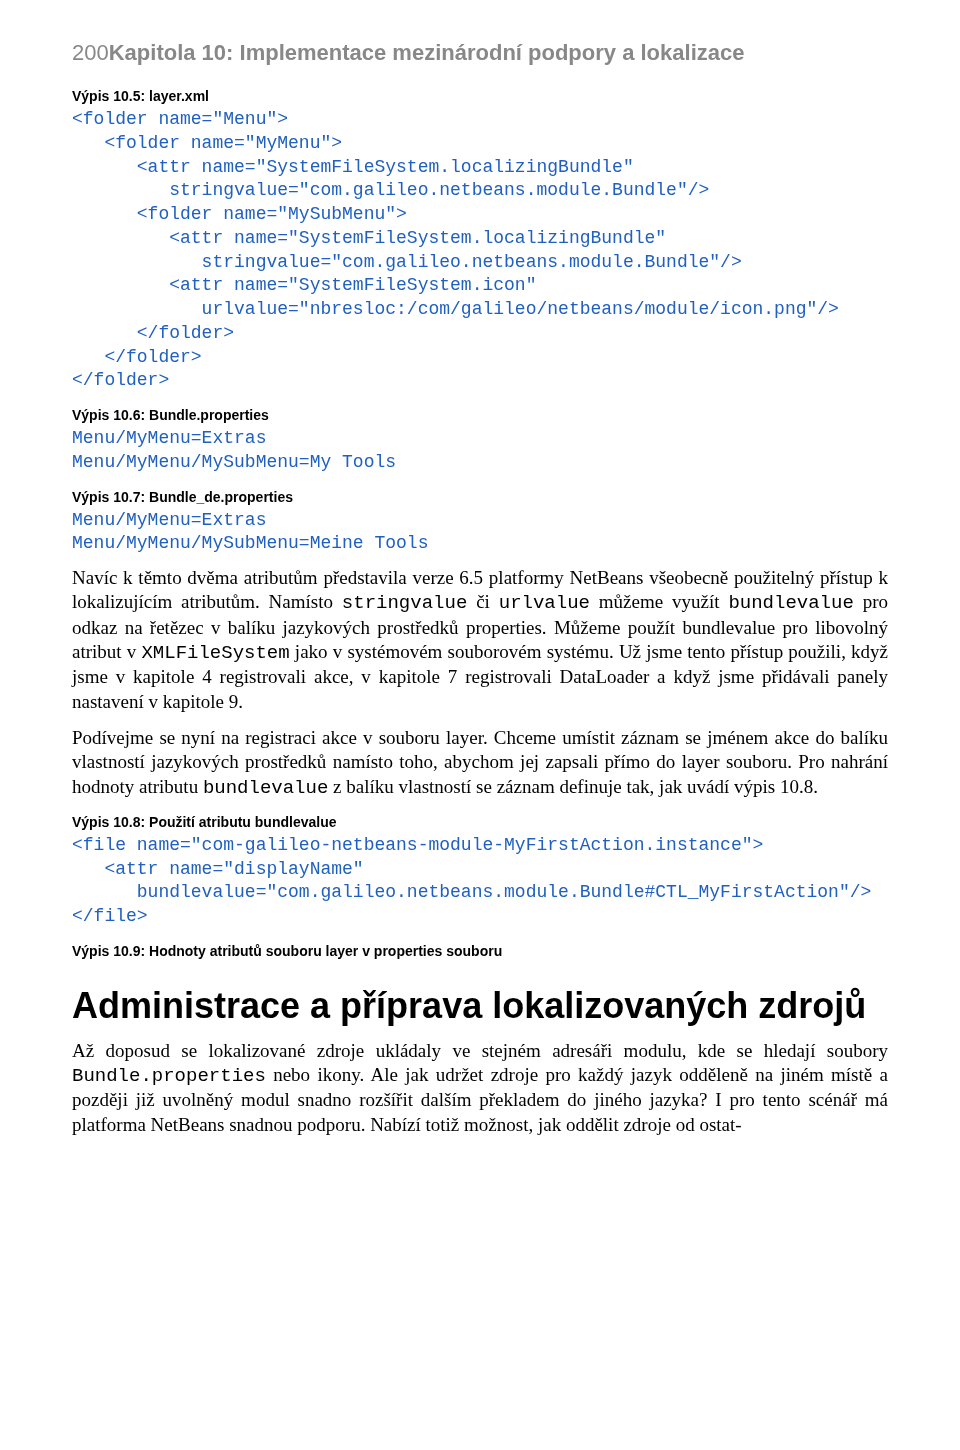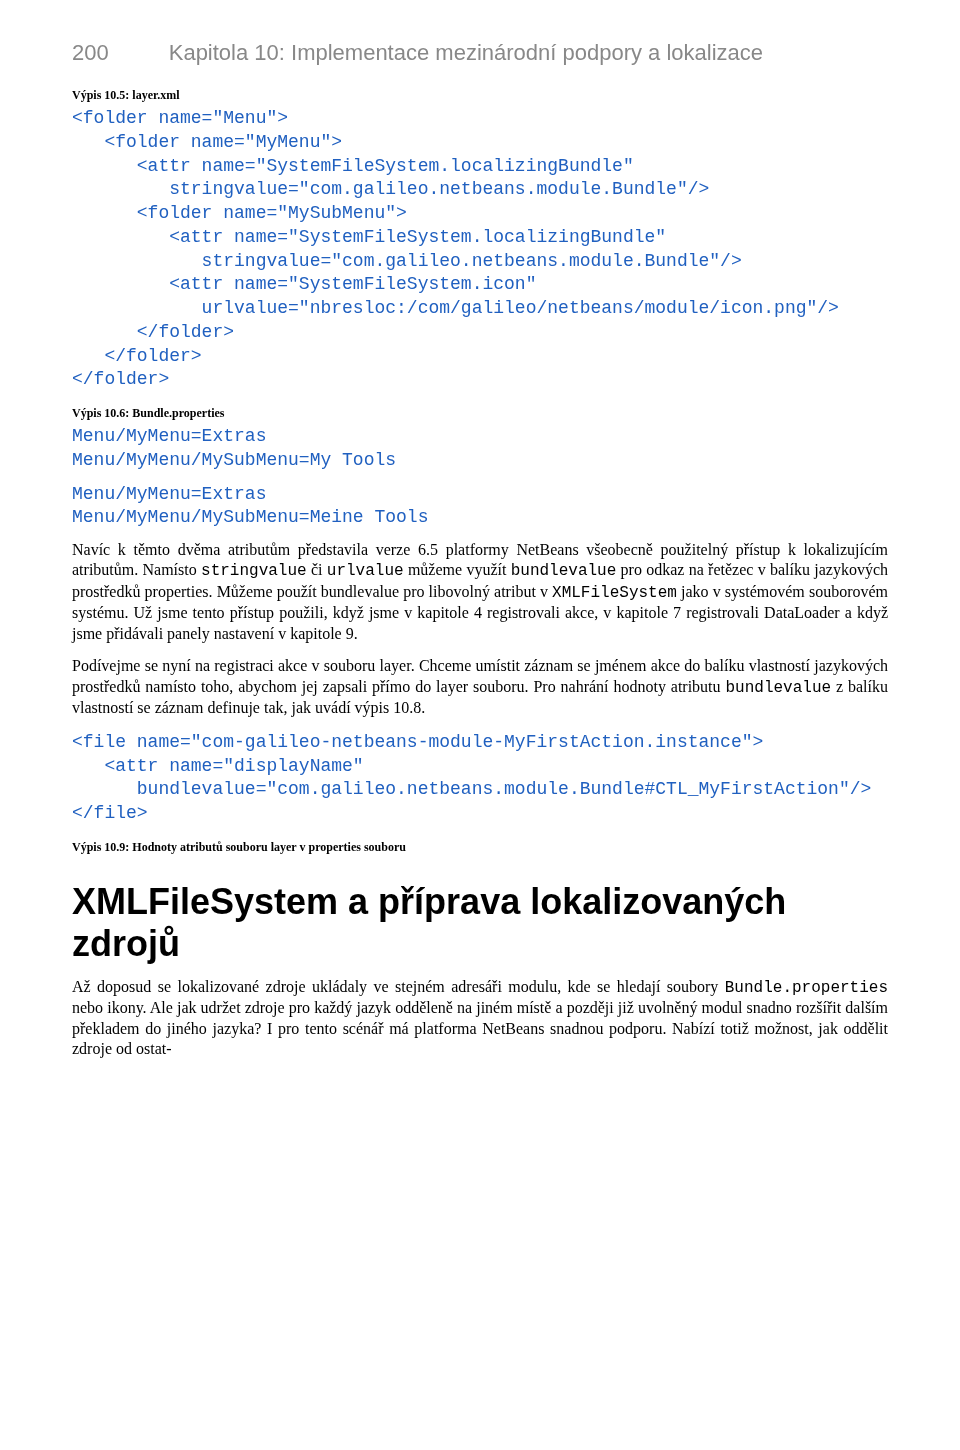--- a/index.html
+++ b/index.html
@@ -18,38 +18,38 @@
   }
   .header-line {
     display: flex;
     align-items: baseline;
     font-family: -apple-system, "Segoe UI", "Helvetica Neue", Arial, sans-serif;
     color: #888;
     font-size: 22px;
     margin-bottom: 22px;
     font-weight: 300;
   }
-  .header-title { flex: 1; text-align: left; margin-left: 60px;}
+  .header-title { flex: 1; text-align: left;  font-weight: bold;}
   .listing-label {
-    font-family: Liberation Serif, serif;
-    font-size: 12px;
+    font-family: Liberation Sans, sans-serif;
+    font-size: 14px;
     font-weight: 700;
     margin: 14px 0 4px 0;
   }
   .code {
     font-family: "Courier New", Courier, monospace;
     color: #2060c0;
     font-size: 18px;
     line-height: 1.32;
     white-space: pre;
     margin: 0 0 10px 0;
   }
   .body-text {
     font-family: "Times New Roman", Times, serif;
-    font-size: 16px;
+    font-size: 19px;
     line-height: 1.28;
     text-align: justify;
     margin: 10px 0 12px 0;
   }
   .body-text .mono {
     font-family: "Courier New", Courier, monospace;
   }
   h2.section {
     font-family: -apple-system, "Segoe UI", "Helvetica Neue", Arial, sans-serif;
     font-weight: 700;
@@ -78,38 +78,40 @@
          &lt;attr name="SystemFileSystem.icon"
             urlvalue="nbresloc:/com/galileo/netbeans/module/icon.png"/&gt;
       &lt;/folder&gt;
    &lt;/folder&gt;
 &lt;/folder&gt;</pre>
 
   <div class="listing-label">Výpis 10.6: Bundle.properties</div>
   <pre class="code">Menu/MyMenu=Extras
 Menu/MyMenu/MySubMenu=My Tools</pre>
 
+  <div class="listing-label">Výpis 10.7: Bundle_de.properties</div>
   <pre class="code">Menu/MyMenu=Extras
 Menu/MyMenu/MySubMenu=Meine Tools</pre>
 
   <p class="body-text">
     <span>Navíc k těmto dvěma atributům představila verze 6.5 platformy NetBeans všeobecně použitelný přístup k lokalizujícím atributům. Namísto </span><span class="mono">stringvalue</span><span> či </span><span class="mono">urlvalue</span><span> můžeme využít </span><span class="mono">bundlevalue</span><span> pro odkaz na řetězec v balíku jazykových prostředků properties. Můžeme použít bundlevalue pro libovolný atribut v </span><span class="mono">XMLFileSystem</span><span> jako v systémovém souborovém systému. Už jsme tento přístup použili, když jsme v kapitole 4 registrovali akce, v kapitole 7 registrovali DataLoader a když jsme přidávali panely nastavení v kapitole 9.</span>
   </p>
 
   <p class="body-text">
     <span>Podívejme se nyní na registraci akce v souboru layer. Chceme umístit záznam se jménem akce do balíku vlastností jazykových prostředků namísto toho, abychom jej zapsali přímo do layer souboru. Pro nahrání hodnoty atributu </span><span class="mono">bundlevalue</span><span> z balíku vlastností se záznam definuje tak, jak uvádí výpis 10.8.</span>
   </p>
 
+  <div class="listing-label">Výpis 10.8: Použití atributu bundlevalue</div>
   <pre class="code">&lt;file name="com-galileo-netbeans-module-MyFirstAction.instance"&gt;
    &lt;attr name="displayName"
       bundlevalue="com.galileo.netbeans.module.Bundle#CTL_MyFirstAction"/&gt;
 &lt;/file&gt;</pre>
 
 
   <div class="listing-label">Výpis 10.9: Hodnoty atributů souboru layer v properties souboru</div>
 
-  <h2 class="section">XMLFileSystem a příprava lokalizovaných zdrojů</h2>
+  <h2 class="section">Administrace a příprava lokalizovaných zdrojů</h2>
 
   <p class="body-text">
     <span>Až doposud se lokalizované zdroje ukládaly ve stejném adresáři modulu, kde se hledají soubory </span><span class="mono">Bundle.properties</span><span> nebo ikony. Ale jak udržet zdroje pro každý jazyk odděleně na jiném místě a později již uvolněný modul snadno rozšířit dalším překladem do jiného jazyka? I pro tento scénář má platforma NetBeans snadnou podporu. Nabízí totiž možnost, jak oddělit zdroje od ostat-</span>
   </p>
 
 </div>
 
 </body></html>

